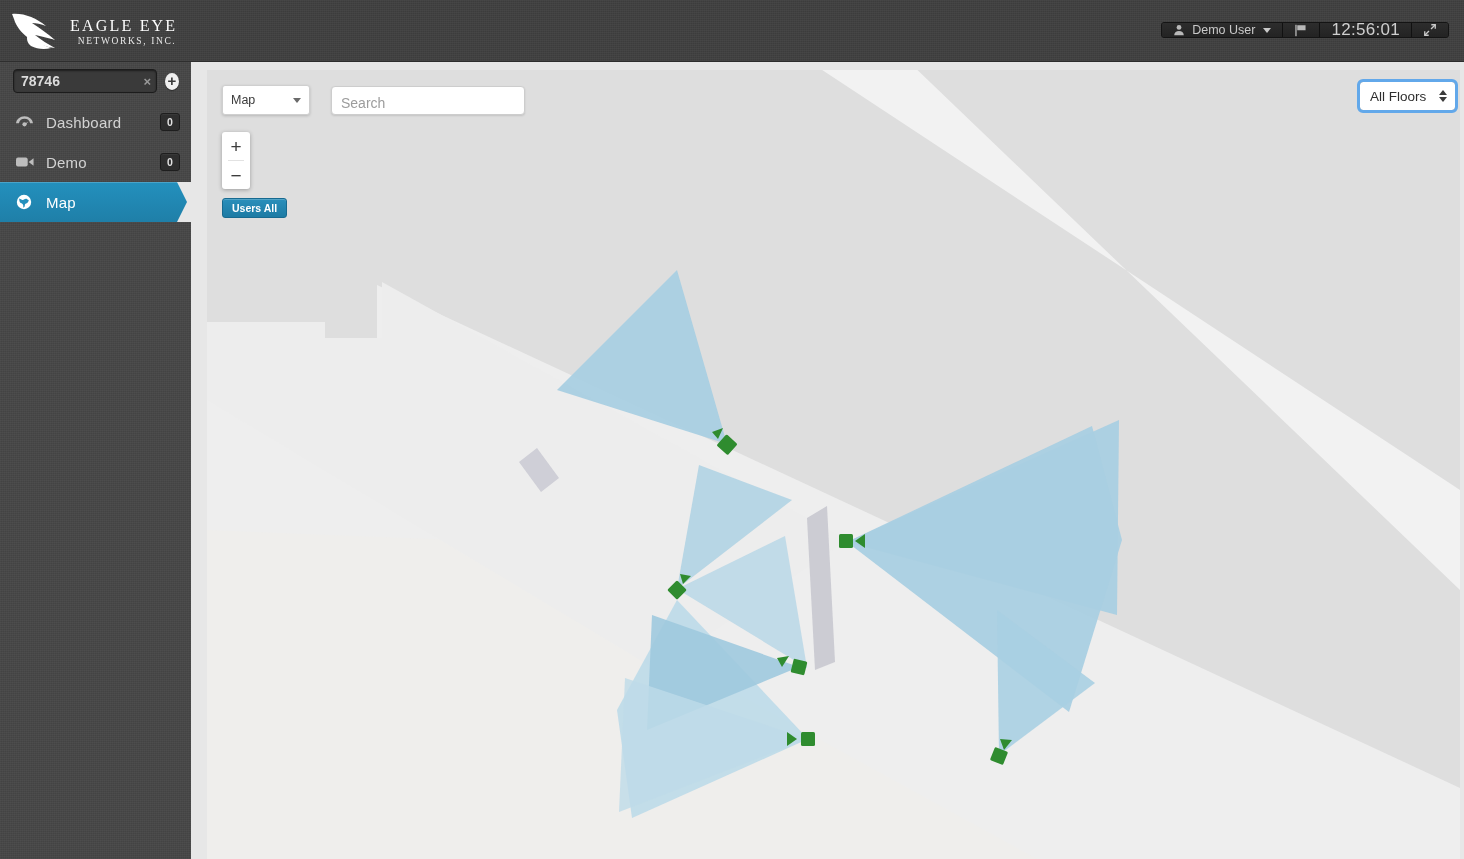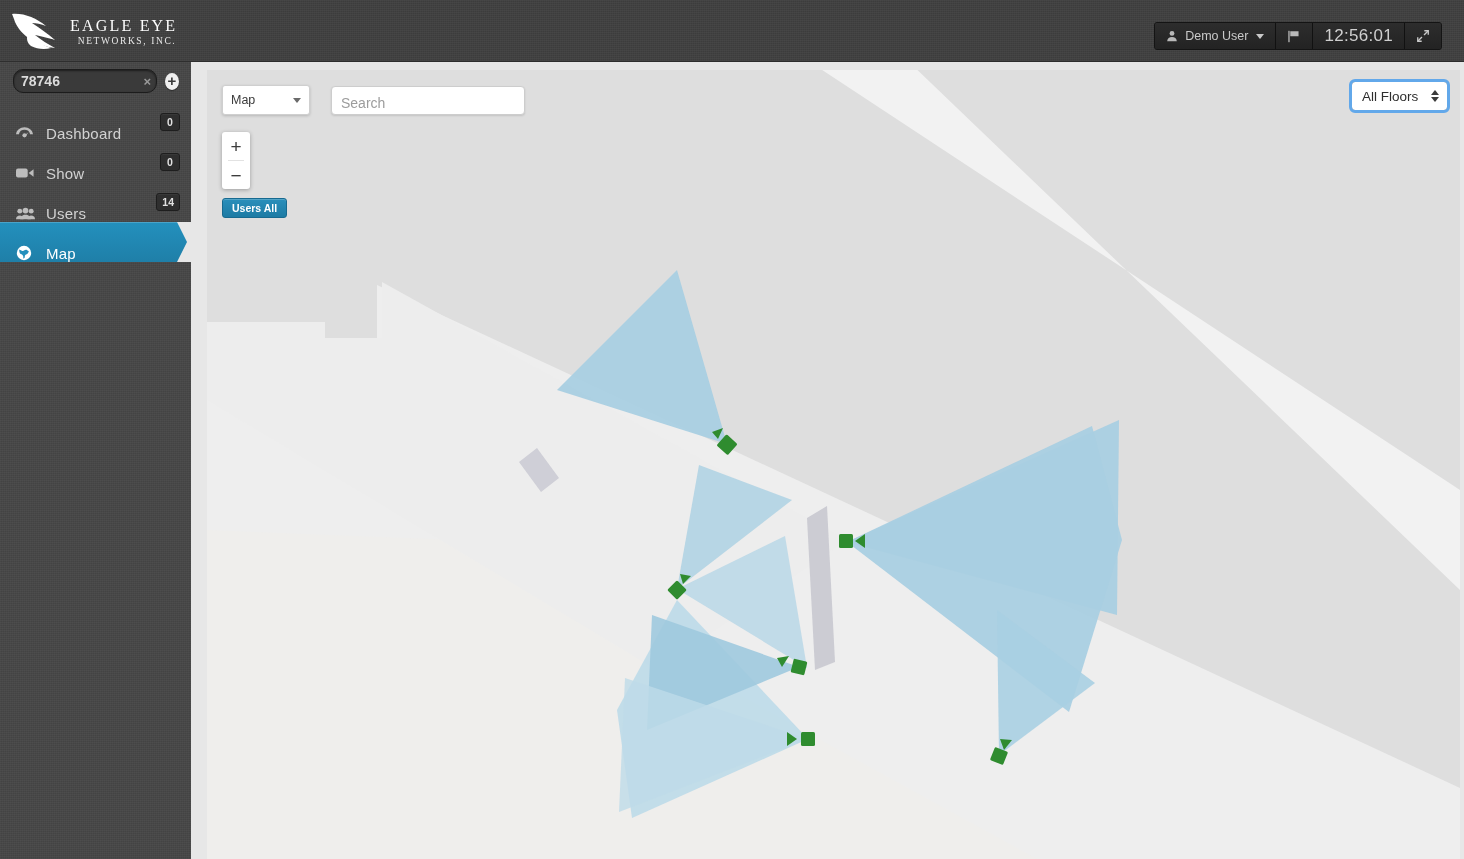--- a/index.html
+++ b/index.html
@@ -42,22 +42,22 @@
     color: #fdfdfd;
   }
   .logo-sub {
     font-family: "Liberation Serif", serif;
     font-size: 9.5px; letter-spacing: 1.6px;
     color: #e9e9e9; margin-top: 3px; text-align: right;
     padding-right: 1px;
   }
 
   .topright {
-    position: absolute; right: 22px; top: 22px;
-    display: flex; align-items: stretch; height: 28px;
+    position: absolute; right: 15px; top: 22px;
+    display: flex; align-items: stretch; height: 16px;
     background: #262626;
     border: 1px solid #141414;
     border-radius: 3px;
     box-shadow: inset 0 1px 0 rgba(255,255,255,0.06);
     overflow: hidden;
   }
   .tr-cell {
     display: flex; align-items: center; justify-content: center;
     padding: 0 11px;
     color: #c9c9c9;
@@ -90,21 +90,21 @@
   .zipbar {
     position: absolute; left: 13px; top: 7px;
     width: 166px; height: 24px;
     display: flex; align-items: center;
   }
   .zipfield {
     position: relative;
     width: 144px; height: 24px;
     background: #3a3a3a;
     border: 1px solid #1c1c1c;
-    border-radius: 10px;
+    border-radius: 4px;
     box-shadow: inset 0 1px 2px rgba(0,0,0,0.5);
     display: flex; align-items: center;
   }
   .zipfield input {
     flex: 1; min-width: 0;
     background: transparent; border: none; outline: none;
     color: #dcdcdc; font-size: 14px; font-weight: bold;
     padding: 0 20px 0 7px;
     font-family: "Liberation Sans", sans-serif;
   }
@@ -122,21 +122,21 @@
     font-size: 15px; font-weight: bold; line-height: 1;
     cursor: pointer;
     box-shadow: 0 1px 1px rgba(0,0,0,.4);
   }
   .zipadd span { margin-top: -2px; }
 
   .navlist { position: absolute; left: 0; top: 40px; width: 191px; }
   .navitem {
     position: relative;
     height: 40px;
-    display: flex; align-items: flex-end;
+    display: flex; align-items: center;
     padding-left: 16px;
     cursor: pointer;
   }
   .navitem .nico {
     width: 22px; height: 18px;
     display: inline-flex; align-items: center; justify-content: flex-start;
     color: #bdbdbd;
     flex: none;
   }
   .navitem .nlabel {
@@ -247,21 +247,21 @@
     background: linear-gradient(#2a8fbb, #1d7ba4);
     border: 1px solid #176a90;
     border-radius: 3px;
     color: #fff; font-size: 10.5px; font-weight: bold;
     display: flex; align-items: center;
     cursor: pointer; z-index: 40;
     box-shadow: inset 0 1px 0 rgba(255,255,255,.2);
   }
 
   .floors-select {
-    position: absolute; right: 12px; top: 11px;
+    position: absolute; right: 4px; top: 11px;
     width: 97px; height: 30px;
     background: #ffffff;
     border: 1px solid #9f9f9f;
     border-radius: 4px;
     outline: 3px solid #62a8ea;
     outline-offset: -1px;
     display: flex; align-items: center;
     padding: 0 8px 0 10px;
     cursor: pointer; z-index: 40;
   }
@@ -361,38 +361,24 @@
       </div>
 
 
       <div class="navitem">
         <span class="nico">
           <svg width="18" height="12" viewBox="0 0 20 12" fill="currentColor">
             <rect x="0" y="1" width="13" height="10" rx="2.2"></rect>
             <path d="M14 6l5.5-4.2v8.4z"></path>
           </svg>
         </span>
-        <span class="nlabel">Show</span>
+        <span class="nlabel">Demo</span>
         <span class="nbadge">0</span>
       </div>
 
-      <div class="navitem">
-        <span class="nico">
-          <svg width="19" height="13" viewBox="0 0 20 13" fill="currentColor">
-            <circle cx="4" cy="4" r="2.6"></circle>
-              <circle cx="16" cy="4" r="2.6"></circle>
-              <circle cx="10" cy="3.4" r="3"></circle>
-            <path d="M0 12.5c0-2.3 1.8-3.8 4-3.8s4 1.5 4 3.8z"></path>
-            <path d="M12 12.5c0-2.3 1.8-3.8 4-3.8s4 1.5 4 3.8z"></path>
-            <path d="M4.6 12.5c0-2.9 2.4-4.8 5.4-4.8s5.4 1.9 5.4 4.8z"></path>
-          </svg>
-        </span>
-        <span class="nlabel">Users</span>
-        <span class="nbadge">14</span>
-      </div>
 
       <div class="navitem active">
         <span class="nico">
           <svg width="16" height="16" viewBox="0 0 16 16" fill="currentColor">
             <circle cx="8" cy="8" r="7.2"></circle>
             <path d="M3.2 4.6c1.6.4 2.4 1.6 3.6 1.4 1.4-.3 2.2-1.6 3.6-1.2.9.3 1.3 1.3 2.4 1.2
                      -.3 2-1.2 3-2.6 3.4-1.1.3-1.5 1.1-1.4 2.2.1 1-.5 1.8-1.4 2.1
                      -.3-1.3.2-2.3-.5-3.3-.7-1-2-.9-2.8-1.8C3.5 7.7 3.2 6.3 3.2 4.6z" fill="#2390bd"></path>
           </svg>
         </span>

